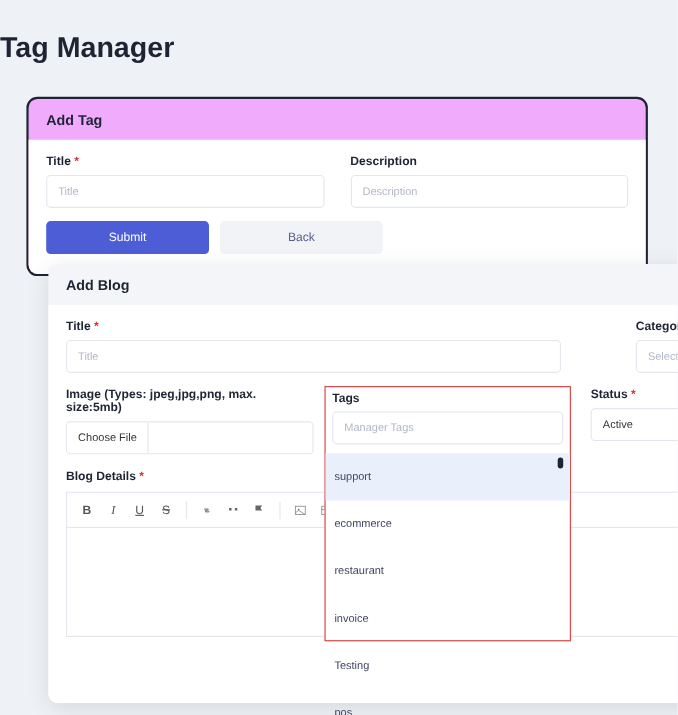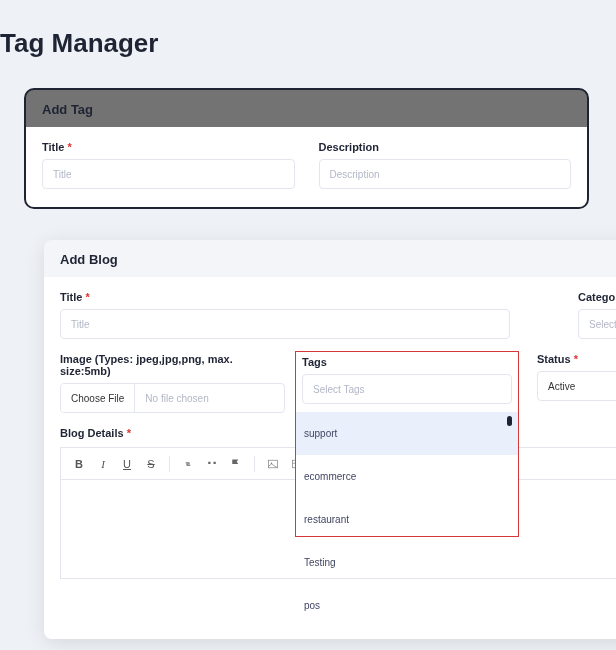--- a/index.html
+++ b/index.html
@@ -18,21 +18,21 @@
   text-align: left;
   padding: 28px 0 22px;
 }
 .card1 {
   position: absolute;
   top: 88px;
   left: 24px;
   width: 565px;
   border: 2px solid #1e2434;
   border-radius: 10px;
-  background: #737373;
+  background: #f0abfc;
 }
 .card-header {
   padding: 12px 16px 10px;
   font-size: 13px;
   font-weight: 700;
   color: #1e2434;
 }
 .card-body {
   background: #fff;
   border-radius: 0 0 8px 8px;
@@ -110,21 +110,21 @@
   color: #b3b7c6;
   line-height: 30px;
 }
 .tags-box {
   position: absolute;
   top: -2px;
   left: -2px;
   width: 224px;
   border: 1.5px solid #d63838;
   background: #fff;
-  height: 186px;
+  height: 232px;
 }
 .tags-label {
   font-size: 11px;
   font-weight: 600;
   color: #1e2434;
   padding: 4px 6px 2px;
 }
 .tags-input {
   margin: 4px 6px 0;
   height: 30px;
@@ -213,20 +213,24 @@
     <div class="row">
       <div class="col">
         <div class="label"><span>Title</span> <span class="req">*</span></div>
         <input class="input" placeholder="Title" style="">
       </div>
       <div class="col">
         <div class="label">Description</div>
         <input class="input" placeholder="Description" style="">
       </div>
     </div>
+    <div class="btn-row">
+      <button class="btn btn-primary">Submit</button>
+      <button class="btn btn-secondary">Back</button>
+    </div>
   </div>
 </div>
 
 <div class="card2">
   <div class="card-header">Add Blog</div>
   <div class="card-body">
     <div class="row">
       <div class="col-title">
         <div class="label"><span>Title</span> <span class="req">*</span></div>
         <input class="input" placeholder="Title" style="">
@@ -235,31 +239,31 @@
         <div class="label"><span>Category</span> </div>
         <input class="input" placeholder="Select" style="">
       </div>
     </div>
 
     <div class="row2">
       <div class="col-image">
         <div class="label">Image (Types: jpeg,jpg,png, max. size:5mb)</div>
         <div class="filewrap">
           <button class="filebtn">Choose File</button>
-          <div class="filetxt">No file chosen</div>
         </div>
       </div>
       <div class="col-tags">
         <div class="tags-box">
           <div class="tags-label">Tags</div>
-          <div class="tags-input">Select Tags</div>
+          <div class="tags-input">Manager Tags</div>
           <div class="tags-list">
             <div class="tag-option active"><span>support</span><span class="tag-mark"></span></div>
             <div class="tag-option">ecommerce</div>
             <div class="tag-option">restaurant</div>
+            <div class="tag-option">invoice</div>
             <div class="tag-option">Testing</div>
             <div class="tag-option">pos</div>
           </div>
         </div>
       </div>
       <div class="col-status">
         <div class="label"><span>Status</span> <span class="req">*</span></div>
         <input class="input" value="Active" style="">
       </div>
     </div>

